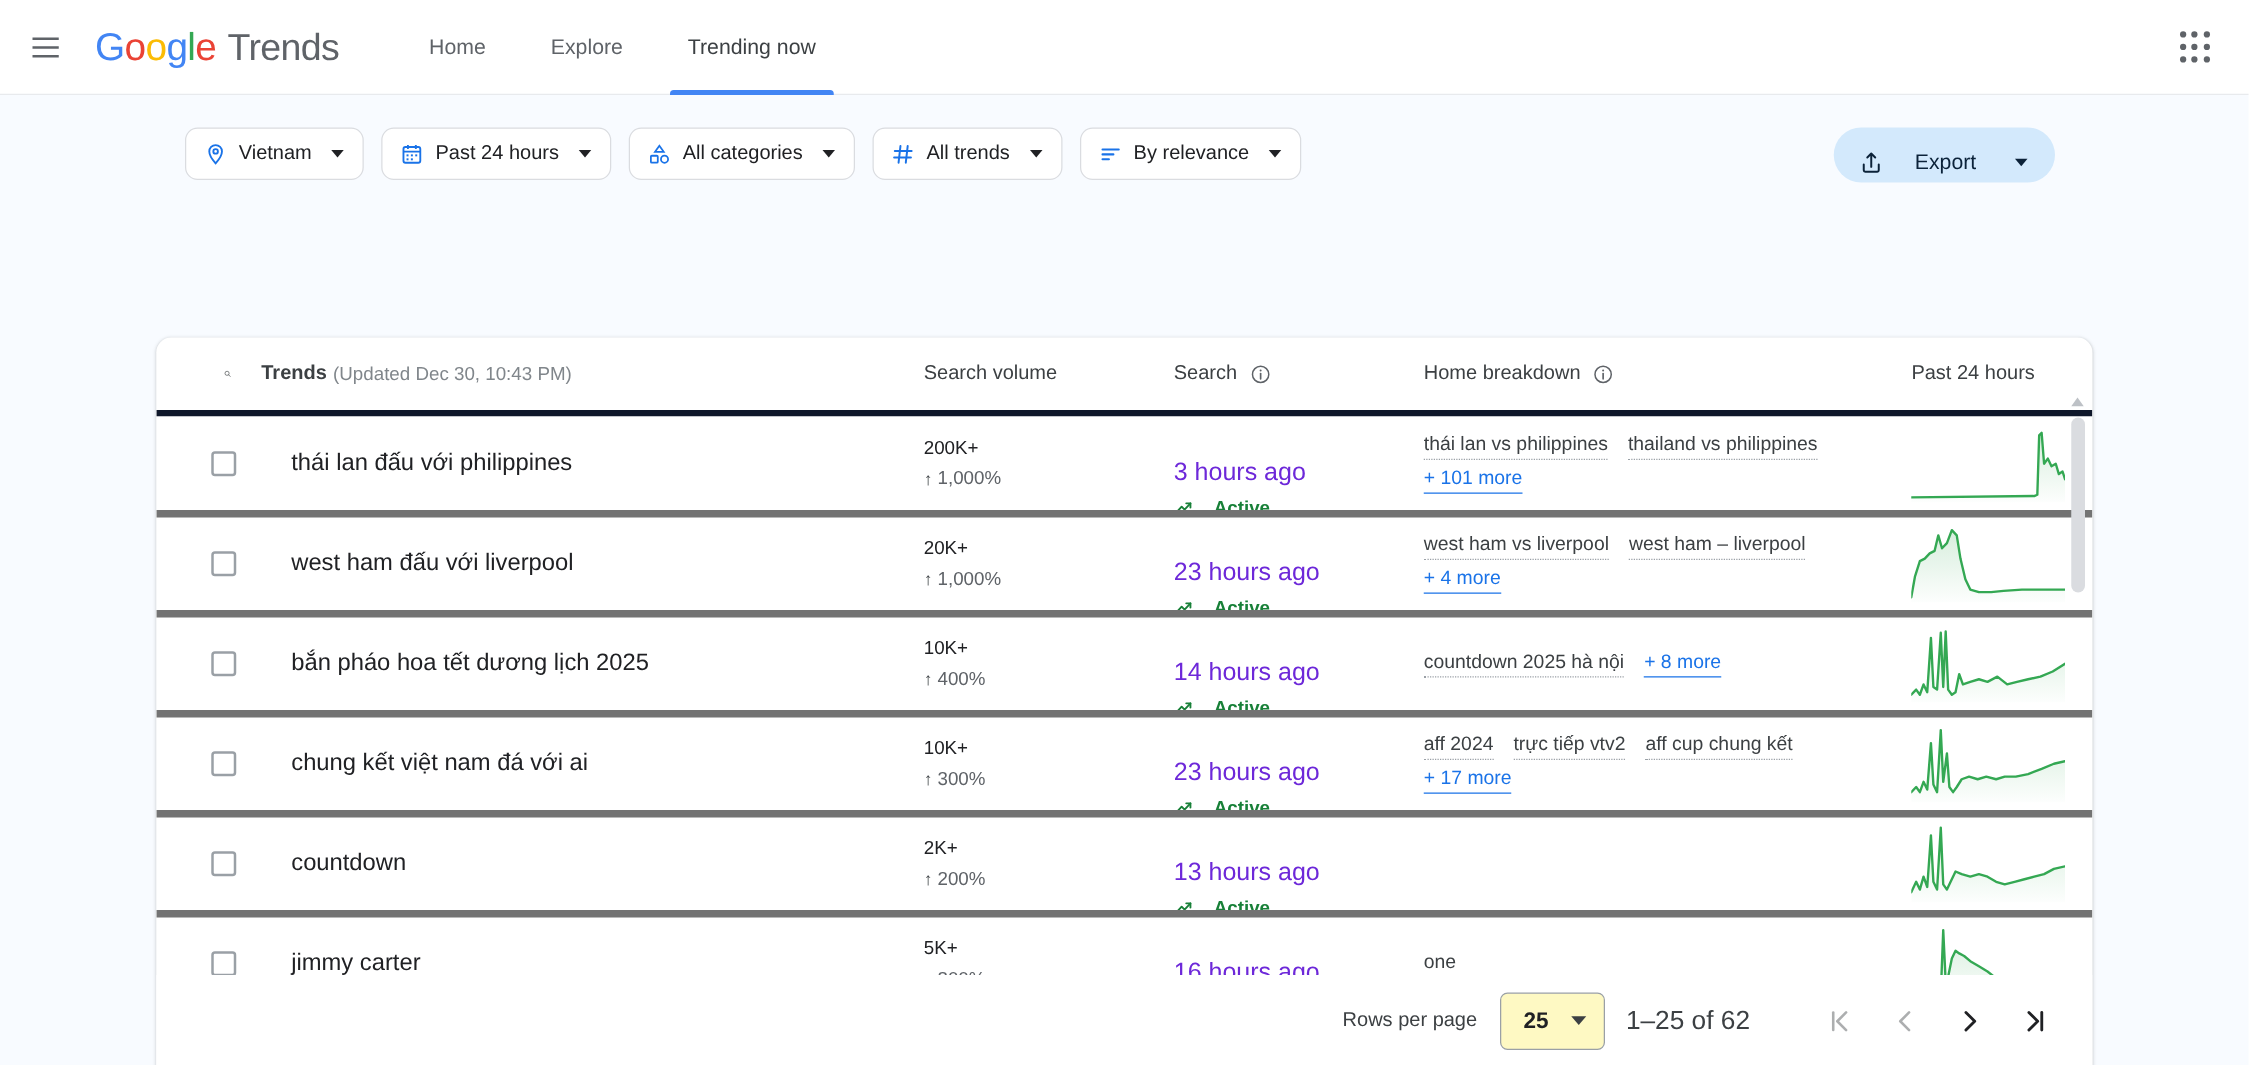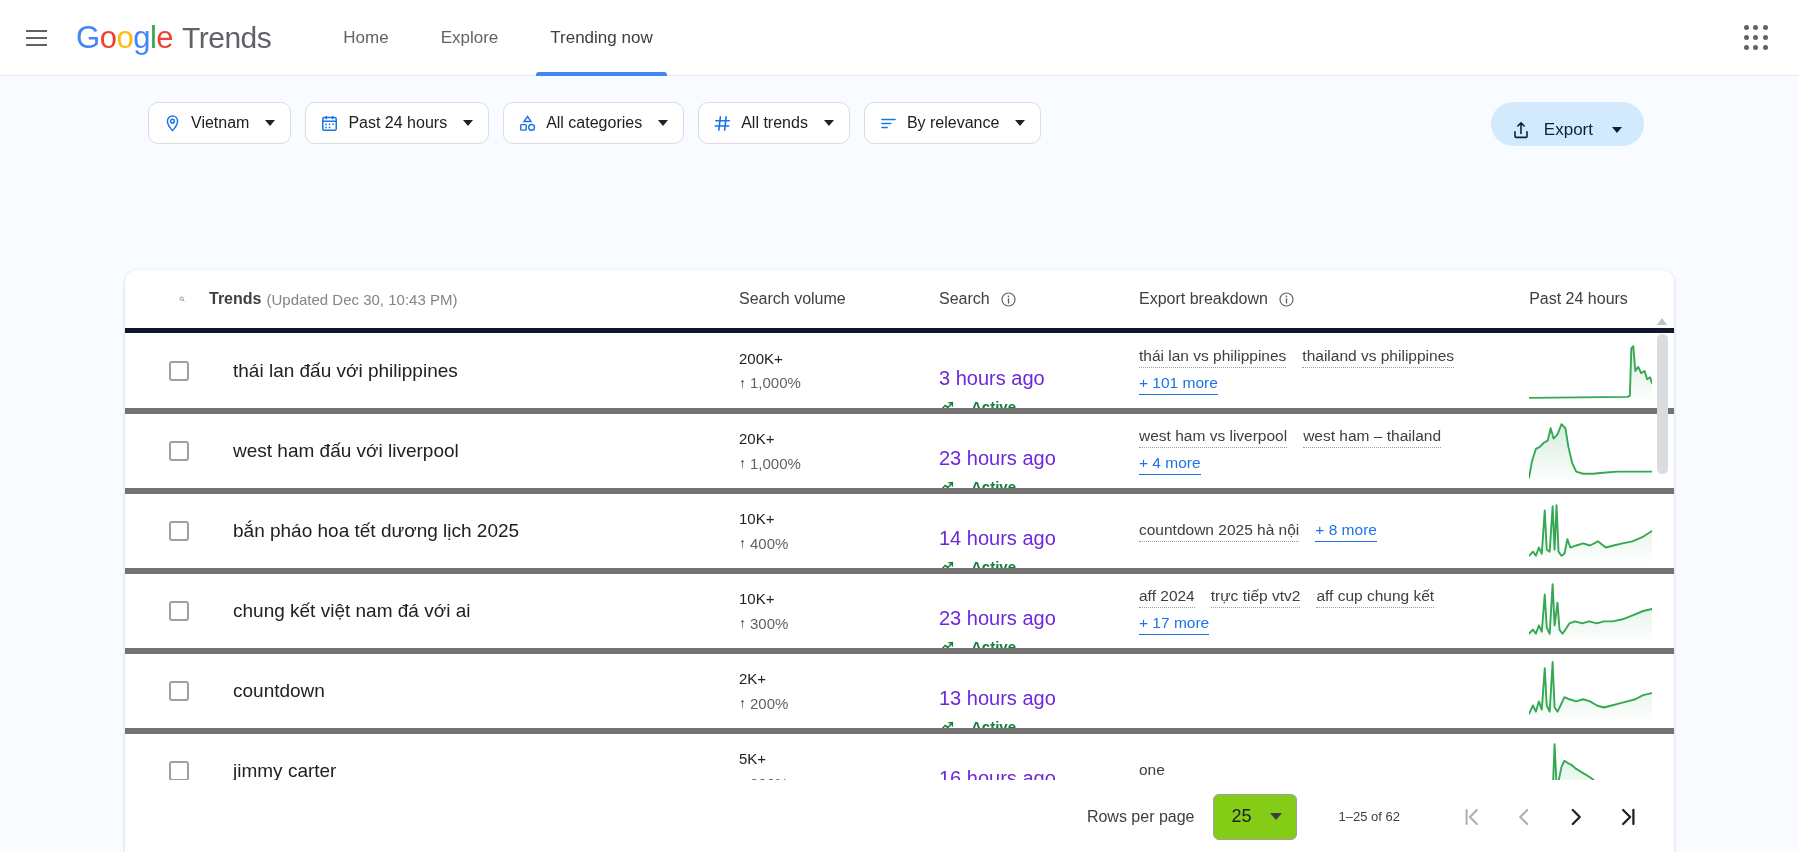--- a/index.html
+++ b/index.html
@@ -118,21 +118,21 @@
     border-left: 5px solid transparent;
     border-right: 5px solid transparent;
     border-top: 6px solid #202124;
     margin-left: 7px;
   }
   .export-btn {
     position: absolute;
     right: 155px; top: 26px;
     display: inline-flex;
     align-items: center;
-    gap: 13px;
+    gap: 25px;
     height: 44px;
     padding: 12px 22px 0 20px;
     border-radius: 22px;
     background: #d3e9fc;
     color: #0b2239;
     font-size: 17px;
     cursor: pointer;
     border: none;
   }
   .export-btn .caret {
@@ -278,29 +278,30 @@
   .rpp-label { font-size: 16px; color: #3c4043; margin-right: 18px; }
   .rpp-select {
     display: inline-flex; align-items: center;
     gap: 18px;
     height: 46px;
     padding: 0 14px 0 18px;
     border: 1px solid #9aa0a6;
     border-radius: 6px;
     font-size: 18px; color: #202124;
     cursor: pointer;
-    background: #84cc16;
+    background: #fef9c3;
+    font-weight: bold;
   }
   .rpp-select .caret {
     width: 0; height: 0;
     border-left: 6px solid transparent;
     border-right: 6px solid transparent;
     border-top: 7px solid #3c4043;
   }
-  .range-label { font-size: 13px; color: #3c4043; margin: 0 46px 0 42px; }
+  .range-label { font-size: 21px; color: #3c4043; margin: 0 46px 0 17px; }
   .pagebtn {
     width: 52px; height: 52px;
     display: flex; align-items: center; justify-content: center;
     cursor: pointer;
     border-radius: 50%;
     background: none; border: none;
   }
   .pagebtn.disabled { opacity: .42; cursor: default; }
 </style>
 </head>
@@ -423,21 +424,21 @@
           <span>Search</span>
           <svg class="info-ic" width="17" height="17" viewBox="0 0 24 24">
             <circle cx="12" cy="12" r="9.2" fill="none" stroke="#5f6368" stroke-width="1.7"></circle>
             <path stroke="#5f6368" stroke-width="1.9" stroke-linecap="round" d="M12 11v6"></path>
             <circle cx="12" cy="7.6" r="1.15" fill="#5f6368"></circle>
           </svg>
         </span>
       </div>
       <div class="col-break">
         <span class="hdr-txt">
-          <span>Export breakdown</span>
+          <span>Home breakdown</span>
           <svg class="info-ic" width="17" height="17" viewBox="0 0 24 24">
             <circle cx="12" cy="12" r="9.2" fill="none" stroke="#5f6368" stroke-width="1.7"></circle>
             <path stroke="#5f6368" stroke-width="1.9" stroke-linecap="round" d="M12 11v6"></path>
             <circle cx="12" cy="7.6" r="1.15" fill="#5f6368"></circle>
           </svg>
         </span>
       </div>
       <div class="col-spark" style="text-align:center;padding-right:46px;">Past 24 hours</div>
     </div>
 
@@ -501,21 +502,21 @@
         <svg width="16" height="16" viewBox="0 0 24 24">
           <path fill="none" stroke="#188038" stroke-width="2.3" stroke-linecap="round" stroke-linejoin="round" d="M3.5 17.5L9.5 11l3.5 3.5L20 7"></path>
           <path fill="none" stroke="#188038" stroke-width="2.3" stroke-linecap="round" stroke-linejoin="round" d="M15 7h5v5"></path>
         </svg>
                 <span>Active</span>
               </div>
     </div>
     <div class="col-break">
       <div class="breaks">
                 <span class="bk">west ham vs liverpool</span>
-                <span class="bk">west ham – thailand</span>
+                <span class="bk">west ham – liverpool</span>
                 <span class="more">+ 4 more</span>
               </div>
     </div>
     <div class="col-spark spark-cell">
       <svg class="spark" viewBox="0 0 250 60" preserveAspectRatio="none">
         <defs>
           <linearGradient id="grad1" x1="0" y1="0" x2="0" y2="1">
             <stop offset="0%" stop-color="#34A853" stop-opacity="0.20"></stop>
             <stop offset="100%" stop-color="#34A853" stop-opacity="0.01"></stop>
           </linearGradient>

